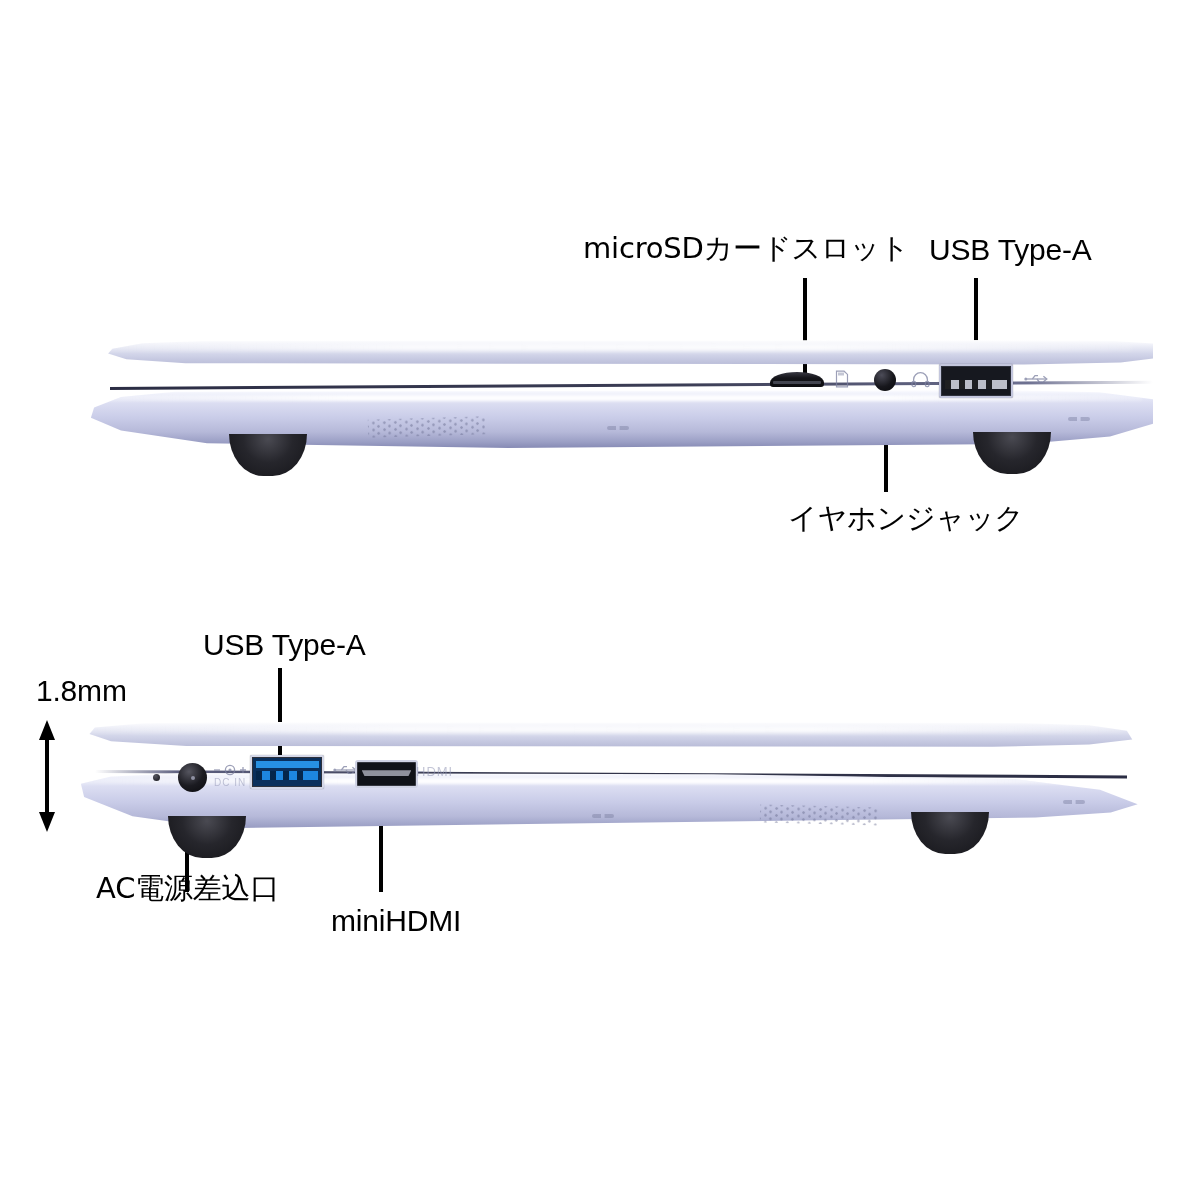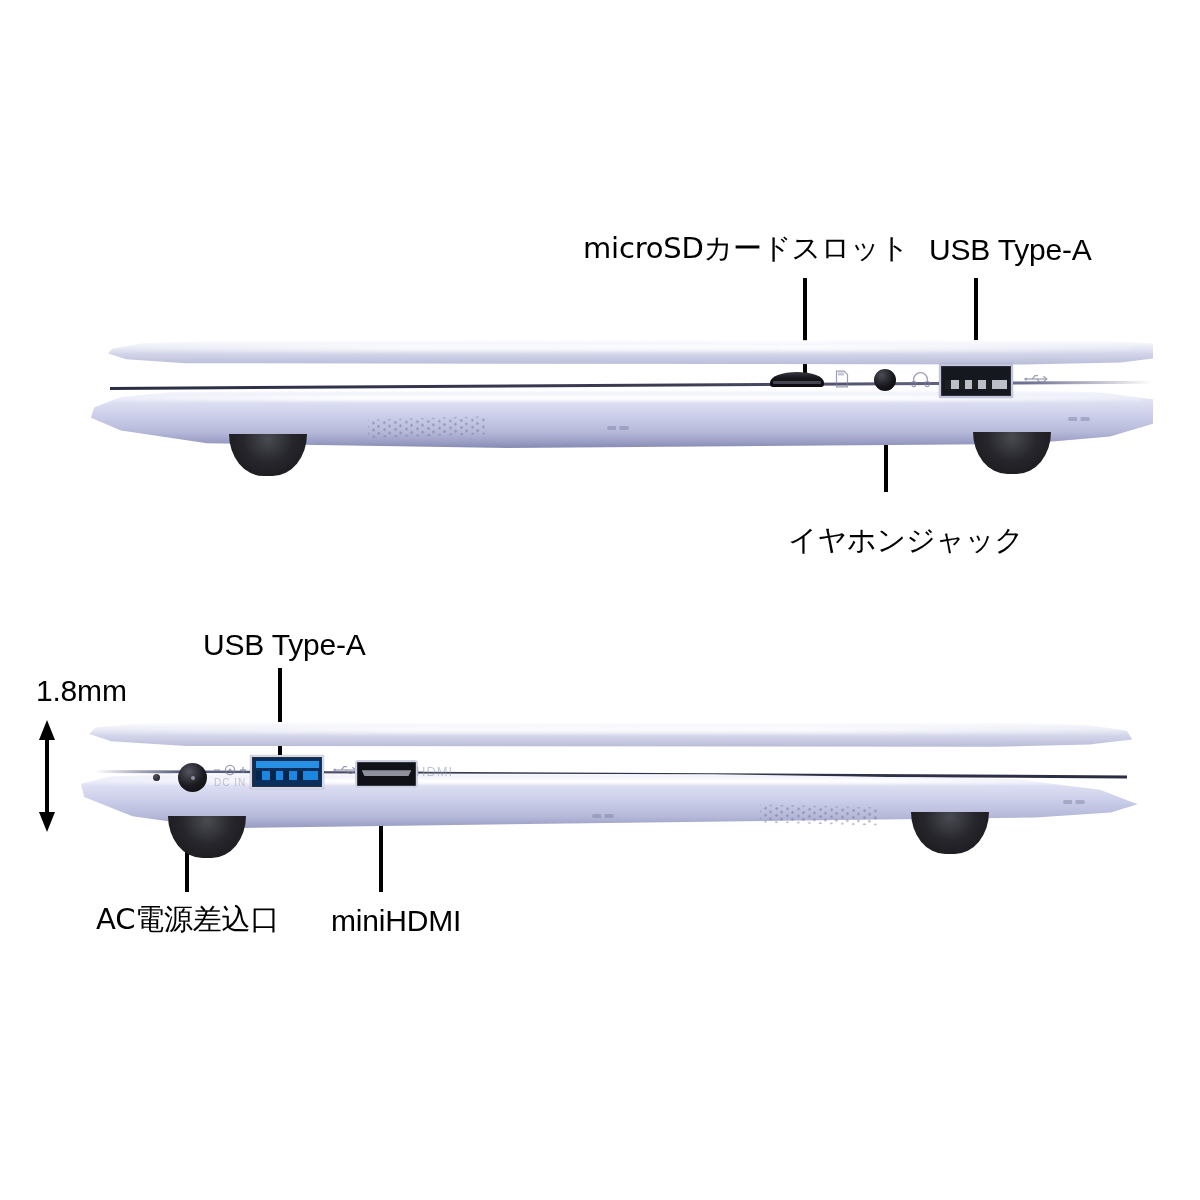--- a/index.html
+++ b/index.html
@@ -260,21 +260,21 @@
 <body>
 
 <div id="stage">
 
   <div>
 
     <div class="lbl ja" style="left:583px; top:234px;">microSDカードスロット</div>
 
     <div class="lbl" style="left:929px; top:235px;">USB Type-A</div>
 
-    <div class="lbl ja" style="left:788px; top:526px;">イヤホンジャック</div>
+    <div class="lbl ja" style="left:788px; top:504px;">イヤホンジャック</div>
 
     <div class="leader" style="left:803px; top:278px; height:106px;"></div>
     <div class="leader" style="left:974px; top:278px; height:98px;"></div>
     <div class="leader" style="left:884px; top:392px; height:100px;"></div>
 
     <div class="laptop" style="left:78px; top:340px;">
 
       <div class="lid" style="clip-path: polygon(3.2% 22%, 6% 8%, 12% 2%, 88% 0%, 96% 2%, 100% 9%, 100% 46%, 97% 56%, 88% 61%, 10% 58%, 4.5% 48%, 2.8% 34%);">
         <div class="lid-hi"></div>
       </div>
@@ -329,21 +329,21 @@
 
     </div>
   </div>
 
   <div>
 
     <div class="lbl" style="left:203px; top:630px;">USB Type-A</div>
 
     <div class="lbl" style="left:36px; top:676px;">1.8mm</div>
 
-    <div class="lbl ja" style="left:96px; top:905px;">AC電源差込口</div>
+    <div class="lbl ja" style="left:96px; top:874px;">AC電源差込口</div>
 
     <div class="lbl" style="left:331px; top:906px;">miniHDMI</div>
 
     <div class="leader" style="left:278px; top:668px; height:104px;"></div>
     <div class="leader" style="left:185px; top:790px; height:102px;"></div>
     <div class="leader" style="left:379px; top:790px; height:102px;"></div>
 
     <div class="dim-wrap" style="left:38px; top:720px; width:18px; height:112px;">
       <svg width="18" height="112" viewBox="0 0 18 112">
         <line x1="9" y1="12" x2="9" y2="100" stroke="#000" stroke-width="4"></line>

